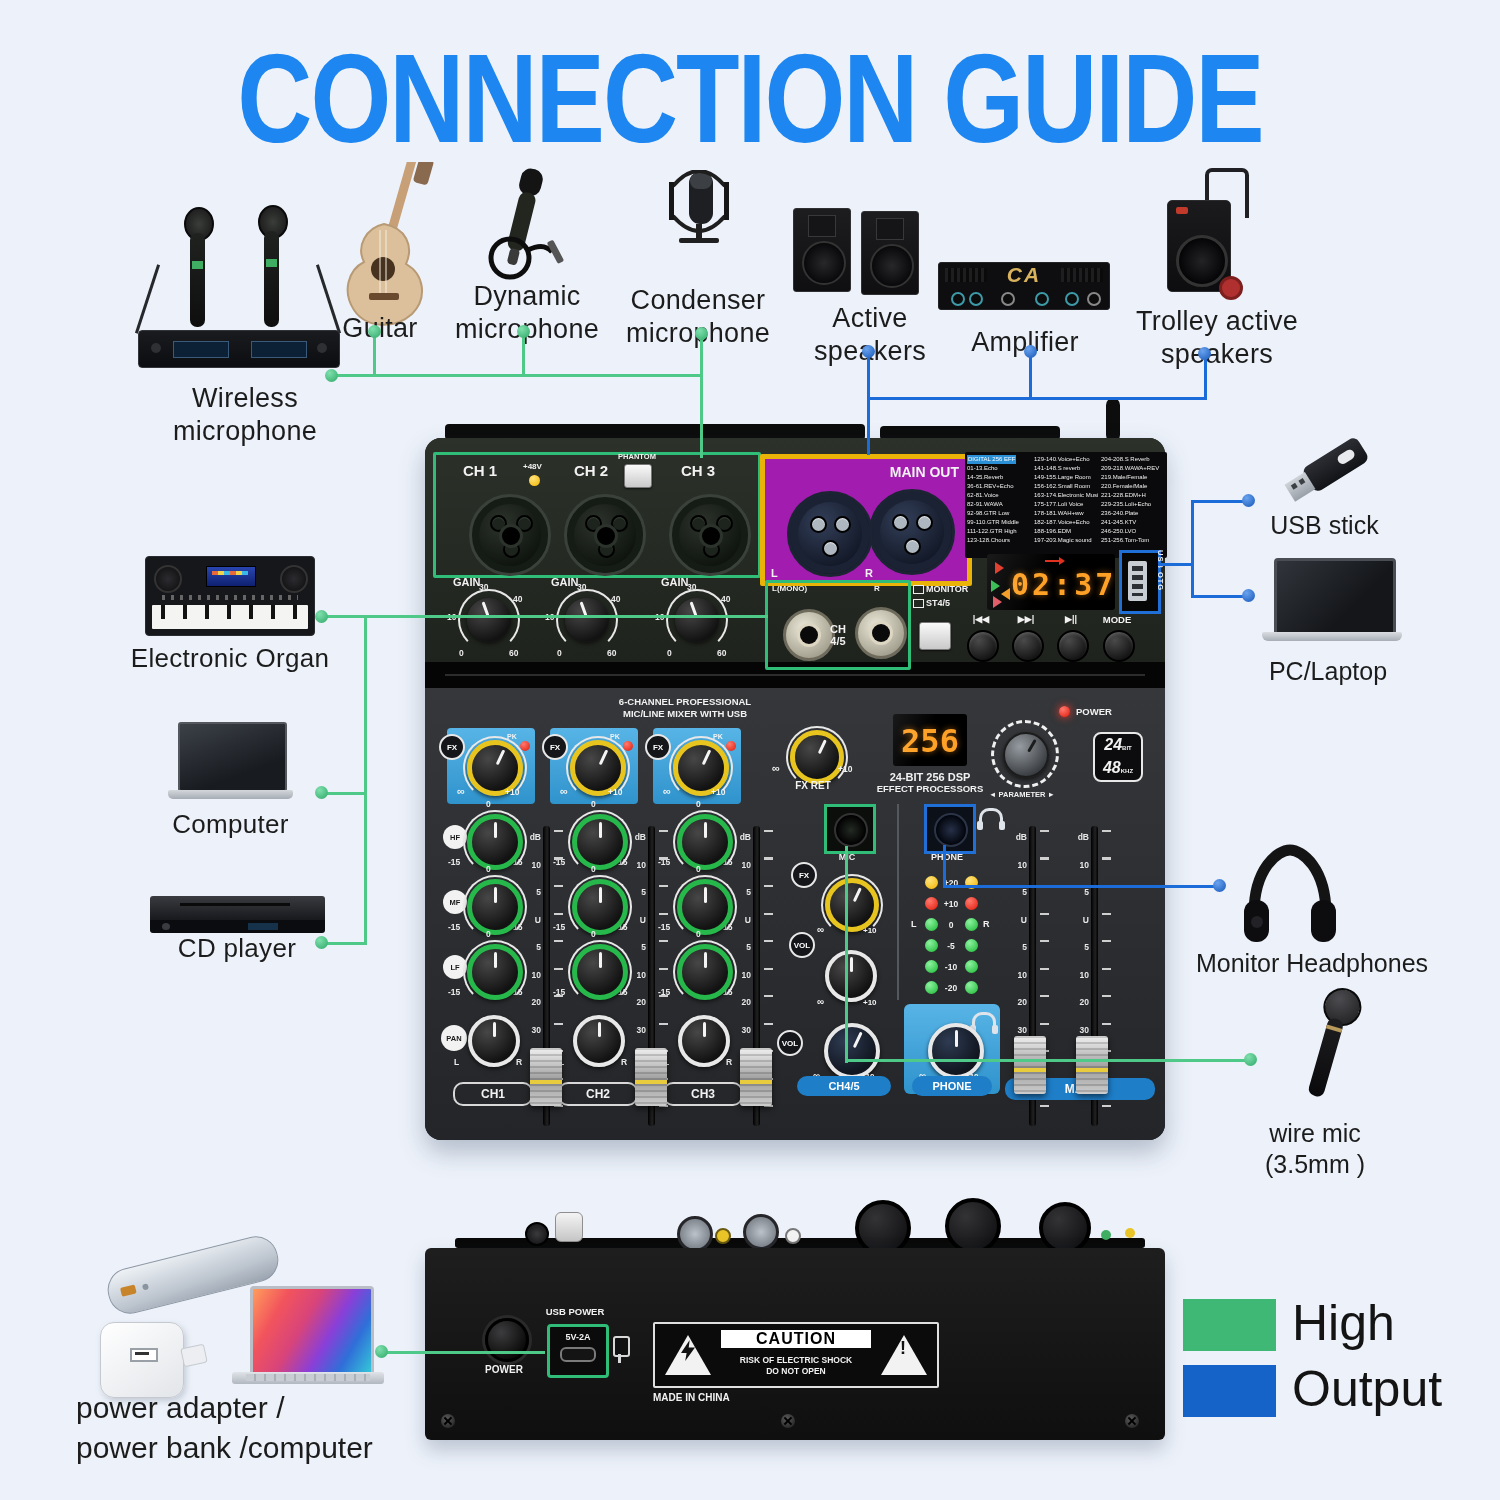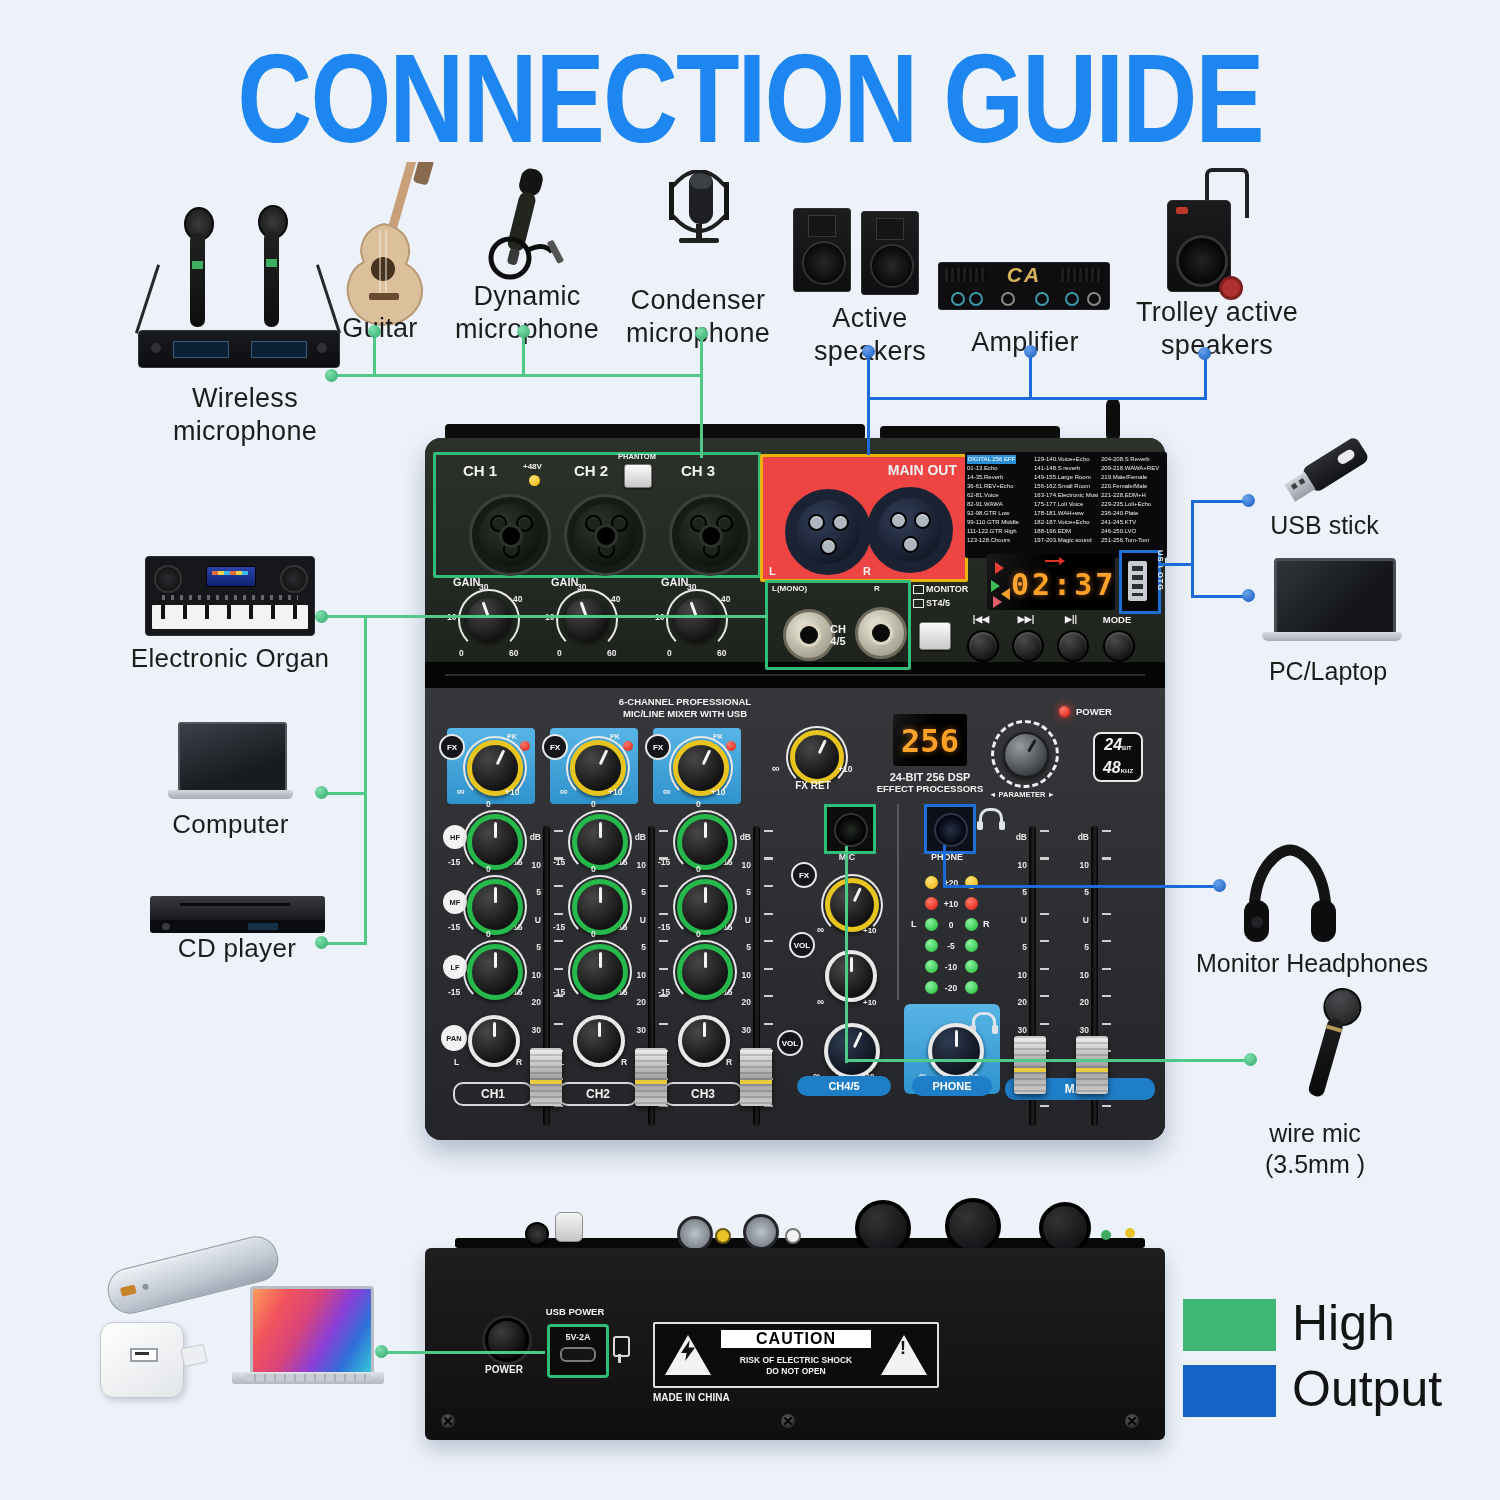--- a/index.html
+++ b/index.html
@@ -183,21 +183,21 @@
   <div class="abs dl" style="left:955px;top:326px;width:140px">Amplifier</div>
 
   <div class="abs" style="left:1165px;top:168px;width:88px;height:128px">
     <span class="abs" style="left:40px;top:0;width:36px;height:46px;border:4px solid #202024;border-bottom:none;border-radius:7px 7px 0 0"></span>
     <div class="abs" style="left:2px;top:32px;width:62px;height:90px;background:linear-gradient(#1b1b1d,#0d0d0f);border:1px solid #2c2c2e;border-radius:5px">
       <span class="abs" style="left:8px;top:6px;width:12px;height:7px;background:#c0392b;border-radius:2px"></span>
       <span class="abs" style="left:8px;top:34px;width:46px;height:46px;border-radius:50%;background:radial-gradient(#232325,#040406 72%);border:3px solid #333"></span>
     </div>
     <span class="abs" style="left:54px;top:108px;width:18px;height:18px;border-radius:50%;background:#b03030;border:3px solid #7e1f1f"></span>
   </div>
-  <div class="abs dl" style="left:1132px;top:296px;width:170px">
+  <div class="abs dl" style="left:1132px;top:305px;width:170px">
     <div>Trolley active</div>
     <div>speakers</div>
   </div>
 
   <div class="abs" style="left:1268px;top:425px;width:110px;height:92px">
     <div class="abs" style="left:16px;top:20px;width:90px;height:52px;transform:rotate(-32deg)">
       <span class="abs" style="left:22px;top:10px;width:64px;height:28px;background:linear-gradient(#2c2e33,#121317);border-radius:7px"></span>
       <span class="abs" style="left:58px;top:18px;width:18px;height:10px;background:#e8eaee;border-radius:5px"></span>
       <span class="abs" style="left:0;top:14px;width:24px;height:20px;background:linear-gradient(#ced3d9,#9aa0a8)"></span>
       <span class="abs" style="left:5px;top:18px;width:5px;height:5px;background:#3c4044"></span>
@@ -268,20 +268,24 @@
     <span class="abs" style="left:8px;top:6px;width:82px;height:74px;background:linear-gradient(145deg,#ffffff,#e2e5e9);border-radius:14px;border:1px solid #c6cad0;box-shadow:2px 3px 6px rgba(120,130,145,.35)"></span>
     <span class="abs" style="left:38px;top:32px;width:24px;height:10px;border:2px solid #9aa0a8;background:#fff"></span>
     <span class="abs" style="left:43px;top:36px;width:14px;height:3px;background:#333"></span>
     <span class="abs" style="left:90px;top:30px;width:22px;height:17px;background:#ecEEf2;background:#eceef2;border:1px solid #c6cad0;border-radius:3px;transform:rotate(-12deg)"></span>
   </div>
   <div class="abs" style="left:232px;top:1286px;width:152px;height:108px">
     <span class="abs" style="left:18px;top:0;width:118px;height:84px;border:3px solid #b9bec6;border-radius:4px;background:linear-gradient(120deg,#ff9d5c 0%,#f2545c 22%,#d8447a 42%,#8a3fd8 62%,#2f6fd8 80%,#35c8d8 100%)"></span>
     <span class="abs" style="left:0;top:86px;width:152px;height:12px;background:linear-gradient(#e0e4e9,#b2b8c0);border-radius:3px"></span>
     <span class="abs" style="left:14px;top:88px;width:124px;height:7px;background:repeating-linear-gradient(90deg,#c8cdd4 0 8px,#aab0b8 8px 10px)"></span>
   </div>
+  <div class="abs" style="left:76px;top:1388px;width:360px;font-size:30px;line-height:40px;color:#1c1c1c">
+    <div>power adapter /</div>
+    <div>power bank /computer</div>
+  </div>
 
   <div class="abs" style="left:1183px;top:1299px;width:93px;height:52px;background:#3eb874"></div>
   <div class="abs" style="left:1292px;top:1294px;font-size:50px;color:#141414">High</div>
   <div class="abs" style="left:1183px;top:1365px;width:93px;height:52px;background:#1563c8"></div>
   <div class="abs" style="left:1292px;top:1360px;font-size:50px;color:#141414">Output</div>
 
   <div class="ln lg" style="left:373px;top:333px;width:3px;height:44px"></div>
   <div class="ln lg" style="left:522px;top:332px;width:3px;height:45px"></div>
   <div class="ln lg" style="left:331px;top:374px;width:372px;height:3px"></div>
   <div class="ln lg" style="left:700px;top:334px;width:3px;height:124px"></div>
@@ -357,21 +361,21 @@
       <span class="pin" style="left:31px;top:44px"></span>
       <span class="chole" style="left:27px;top:27px"></span>
     </div>
     <div class="combo" style="left:244px;top:56px;width:76px;height:76px">
       <span class="pin" style="left:18px;top:18px"></span>
       <span class="pin" style="left:44px;top:18px"></span>
       <span class="pin" style="left:31px;top:44px"></span>
       <span class="chole" style="left:27px;top:27px"></span>
     </div>
 
-    <div class="panelbox" style="left:335px;top:16px;width:202px;height:122px;border:3px solid #eab308;background:#ef4444">
+    <div class="panelbox" style="left:335px;top:16px;width:202px;height:122px;border:5px solid #eab308;background:#a21caf">
       <span class="abs b w" style="right:8px;top:5px;font-size:14px">MAIN OUT</span>
       <div class="xlrout" style="left:22px;top:32px;width:80px;height:80px">
         <span class="pin pinm" style="left:20px;top:22px"></span>
         <span class="pin pinm" style="left:44px;top:22px"></span>
         <span class="pin pinm" style="left:32px;top:46px"></span>
       </div>
       <div class="xlrout" style="left:104px;top:30px;width:80px;height:80px">
         <span class="pin pinm" style="left:20px;top:22px"></span>
         <span class="pin pinm" style="left:44px;top:22px"></span>
         <span class="pin pinm" style="left:32px;top:46px"></span>

